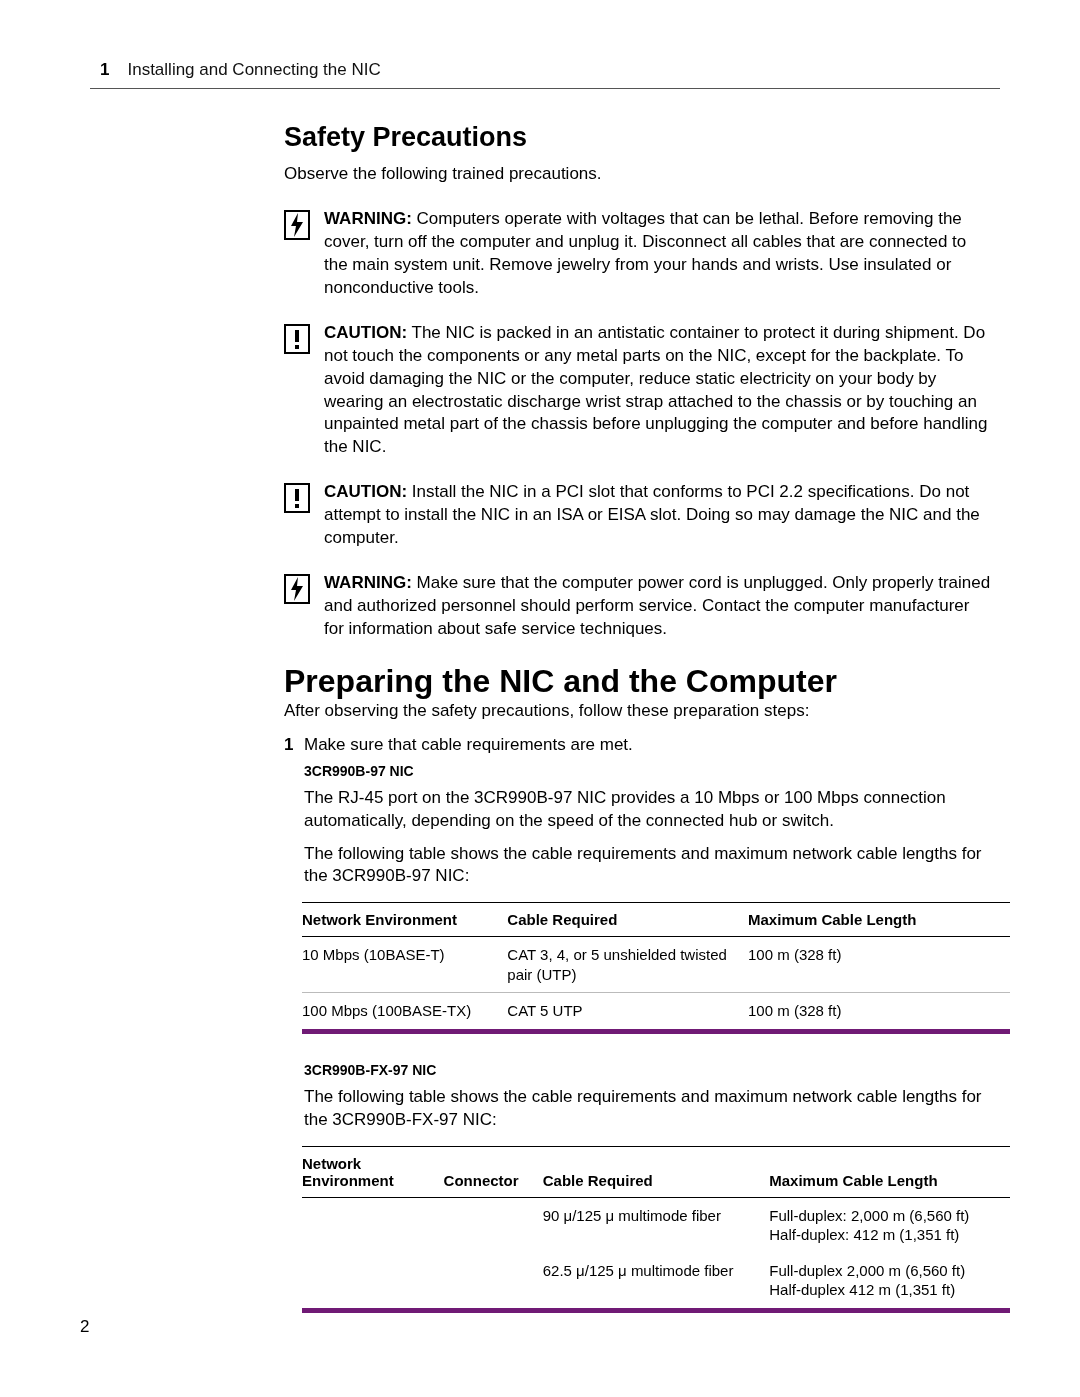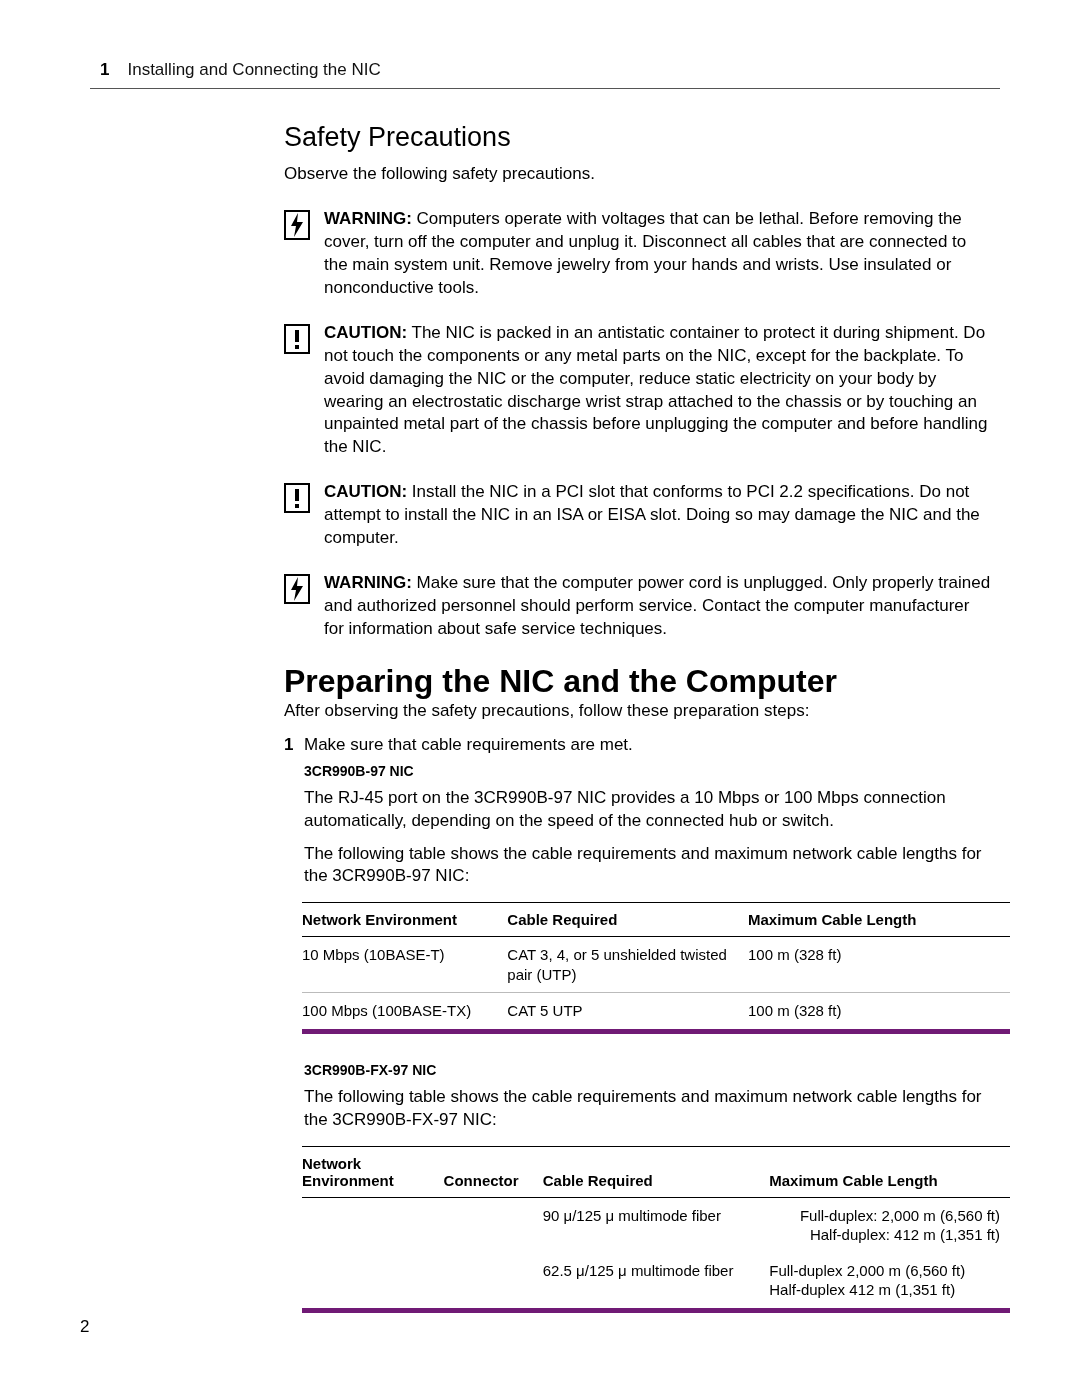--- a/index.html
+++ b/index.html
@@ -30,21 +30,21 @@
   .chapter-num { font-weight: 700; }
   .chapter-title { font-weight: 400; color: #111; }
   .content {
     position: absolute;
     top: 122px;
     left: 284px;
     right: 88px;
   }
   h1.section {
     font-size: 27px;
-    font-weight: 400;
+    font-weight: 700;
     margin-bottom: 10px;
   }
   .intro { font-size: 17px; margin-bottom: 22px; line-height: 1.35; }
   .callout {
     position: relative;
     padding-left: 40px;
     margin-bottom: 22px;
     font-size: 17px;
     line-height: 1.35;
   }
@@ -150,21 +150,21 @@
 
   <div class="header-row">
     <span class="chapter-num">1</span>
     <span class="chapter-title">Installing and Connecting the NIC</span>
   </div>
   <div class="header-line"></div>
 
   <div class="content">
 
     <h1 class="section">Safety Precautions</h1>
-    <p class="intro">Observe the following safety precautions.</p>
+    <p class="intro">Observe the following trained precautions.</p>
 
     <div class="callout">
       <div class="icon bolt">
         <svg width="16" height="24" viewBox="0 0 16 24">
             <path d="M9 0 L2 13 L7 13 L5 24 L14 9 L8 9 Z" fill="#000"></path>
           </svg>
       </div>
       <span><strong>WARNING:</strong><span> Computers operate with voltages that can be lethal. Before removing the cover, turn off the computer and unplug it. Disconnect all cables that are connected to the main system unit. Remove jewelry from your hands and wrists. Use insulated or nonconductive tools.</span></span>
     </div>
 
@@ -244,21 +244,21 @@
           <th>Connector</th>
           <th>Cable Required</th>
           <th>Maximum Cable Length</th>
         </tr>
       </thead>
       <tbody>
         <tr class="noborder">
           <td></td>
           <td></td>
           <td>90 μ/125 μ multimode fiber</td>
-          <td style="white-space:pre-line;text-align:right;">Full-duplex: 2,000 m (6,560 ft)
+          <td style="white-space:pre-line;">Full-duplex: 2,000 m (6,560 ft)
 Half-duplex: 412 m (1,351 ft)</td>
         </tr>
         <tr>
           <td></td>
           <td></td>
           <td>62.5 μ/125 μ multimode fiber</td>
           <td style="white-space:pre-line;">Full-duplex 2,000 m (6,560 ft)
 Half-duplex 412 m (1,351 ft)</td>
         </tr>
       </tbody>

